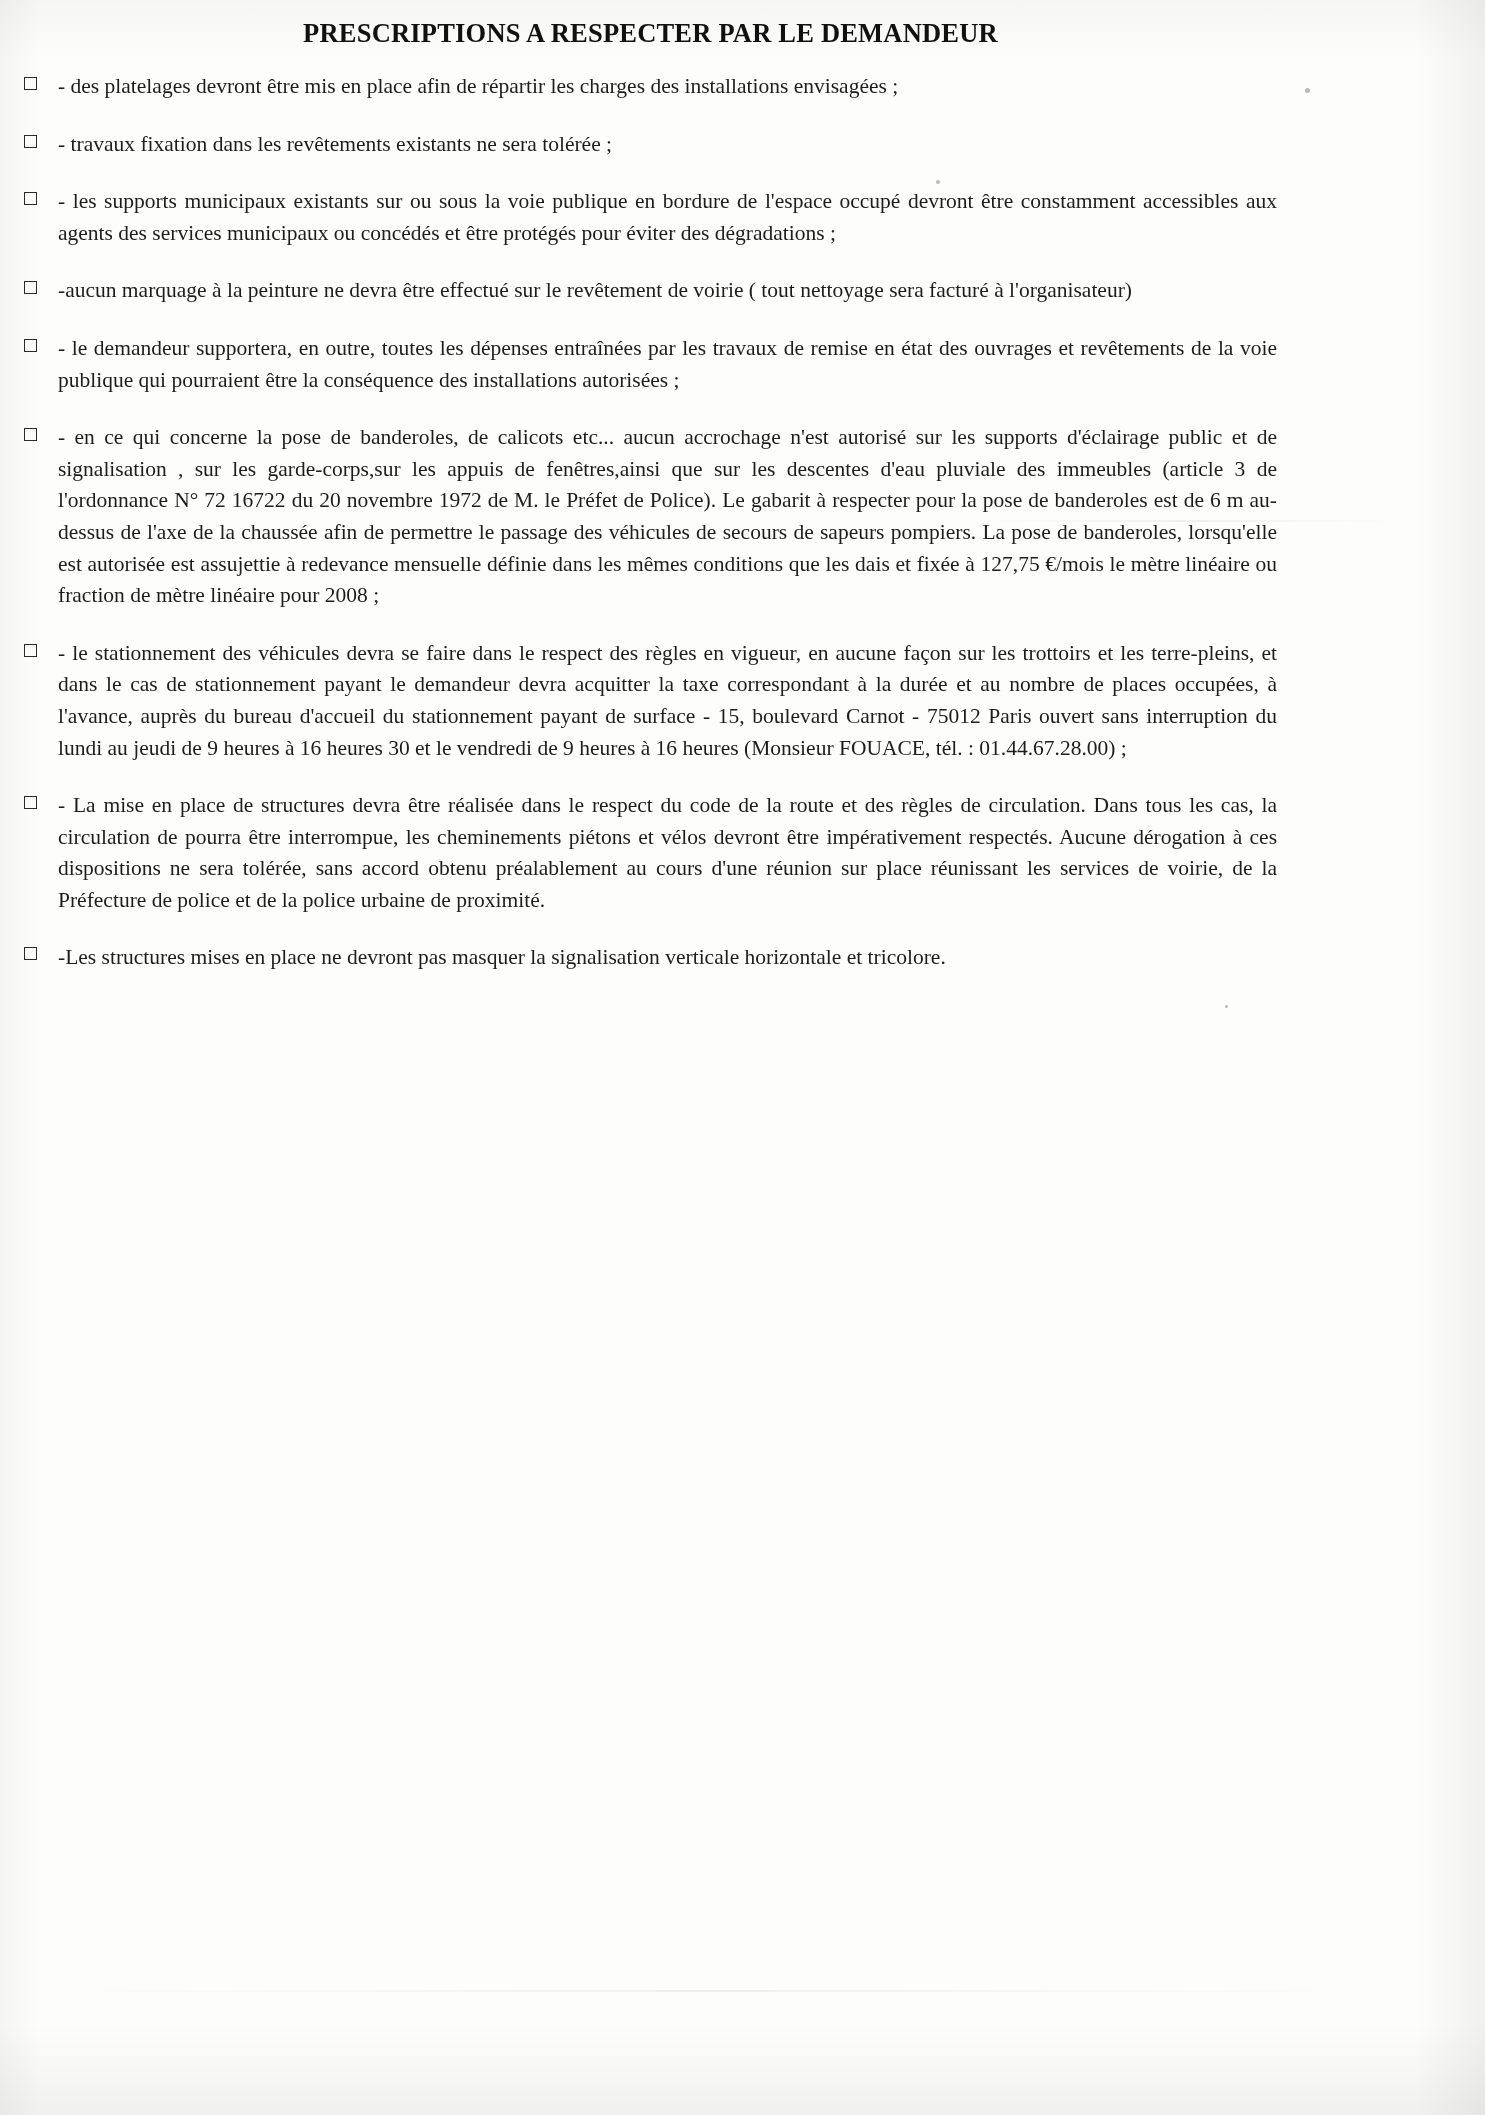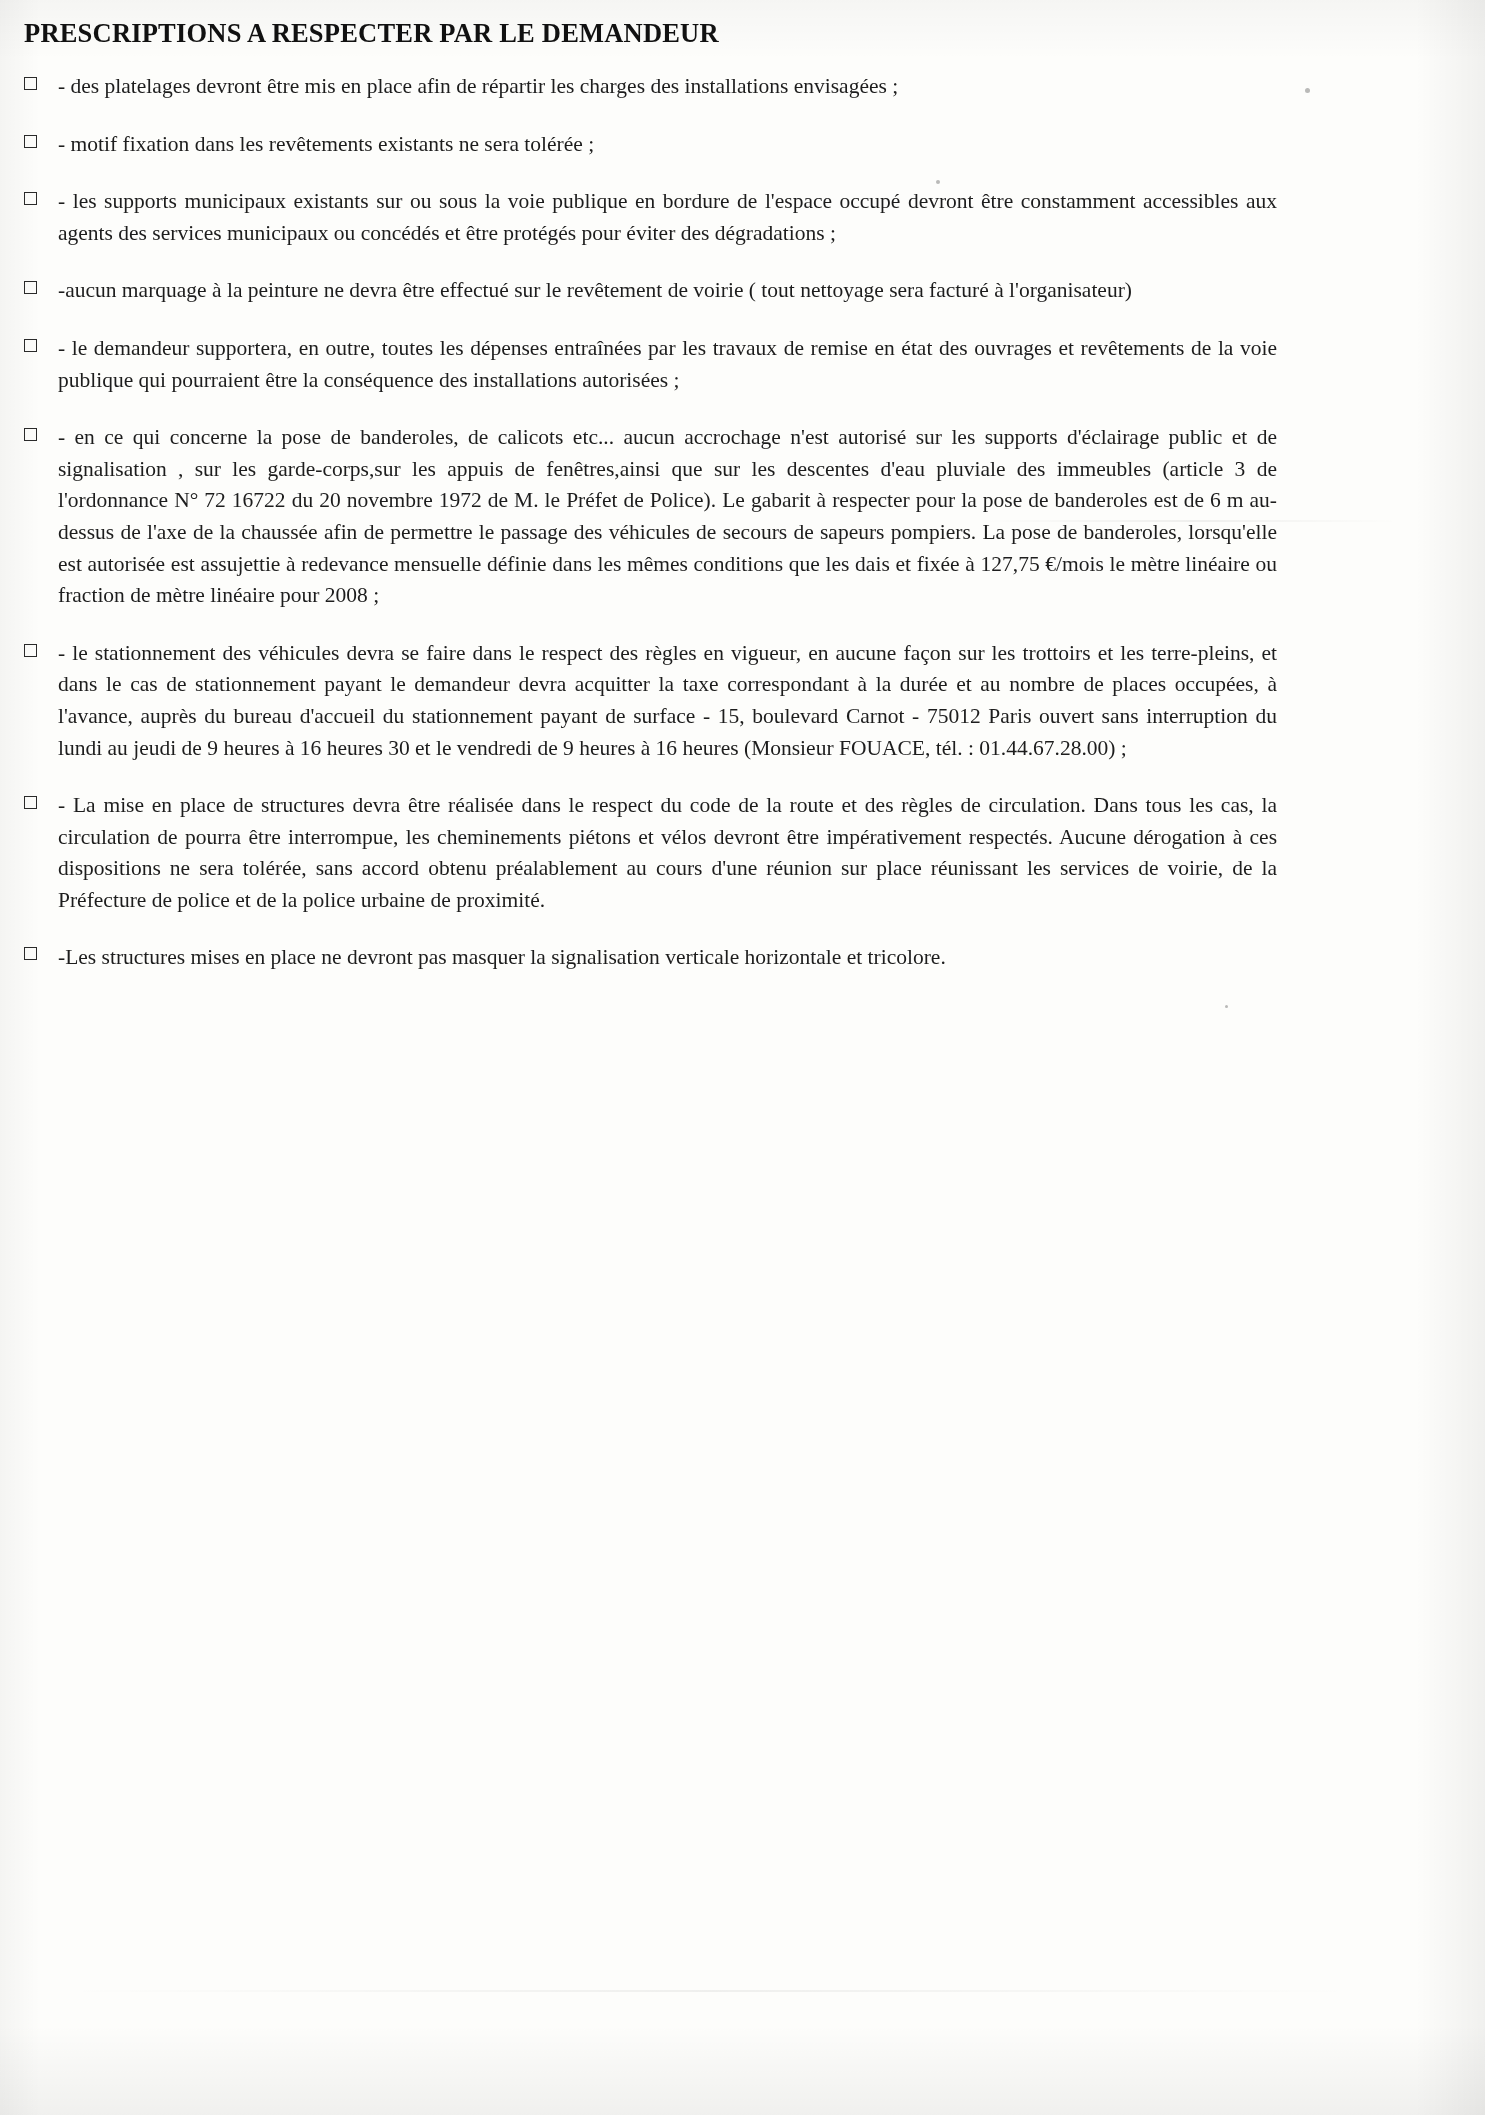--- a/index.html
+++ b/index.html
@@ -34,20 +34,21 @@
     width: 1255px;
   }
   .doc-title {
     font-family: "Liberation Serif", serif;
     font-weight: bold;
     font-size: 26.5px;
     letter-spacing: 0.2px;
     color: #111;
     margin: 0 0 22px 0;
     padding-left: 2px;
+    text-align: center;
   }
   .item {
     position: relative;
     padding-left: 36px;
     margin-bottom: 26px;
     font-size: 21.5px;
     line-height: 1.47;
     text-align: justify;
     text-justify: inter-word;
     color: #1d1d1d;
@@ -91,21 +92,21 @@
 
     <h1 class="doc-title">PRESCRIPTIONS A RESPECTER PAR LE DEMANDEUR</h1>
 
     <div class="item">
       <span class="bullet-box"></span>
       <span class="item-body">- des <b>platelages</b> devront être mis en place afin de répartir les charges des installations envisagées&nbsp;;</span>
     </div>
 
     <div class="item">
       <span class="bullet-box"></span>
-      <span class="item-body">- <b>motif fixation</b> dans les revêtements existants ne sera tolérée&nbsp;;</span>
+      <span class="item-body">- <b>travaux fixation</b> dans les revêtements existants ne sera tolérée&nbsp;;</span>
     </div>
 
     <div class="item">
       <span class="bullet-box"></span>
       <span class="item-body">- les <b>supports municipaux</b> existants sur ou sous la voie publique en bordure de l'espace occupé devront être <b>constamment accessibles</b> aux agents des services municipaux ou concédés et être protégés pour éviter des dégradations&nbsp;;</span>
     </div>
 
     <div class="item">
       <span class="bullet-box"></span>
       <span class="item-body"><b>-aucun marquage à la peinture ne devra être effectué sur le revêtement de voirie ( tout nettoyage sera facturé à l'organisateur)</b></span>

